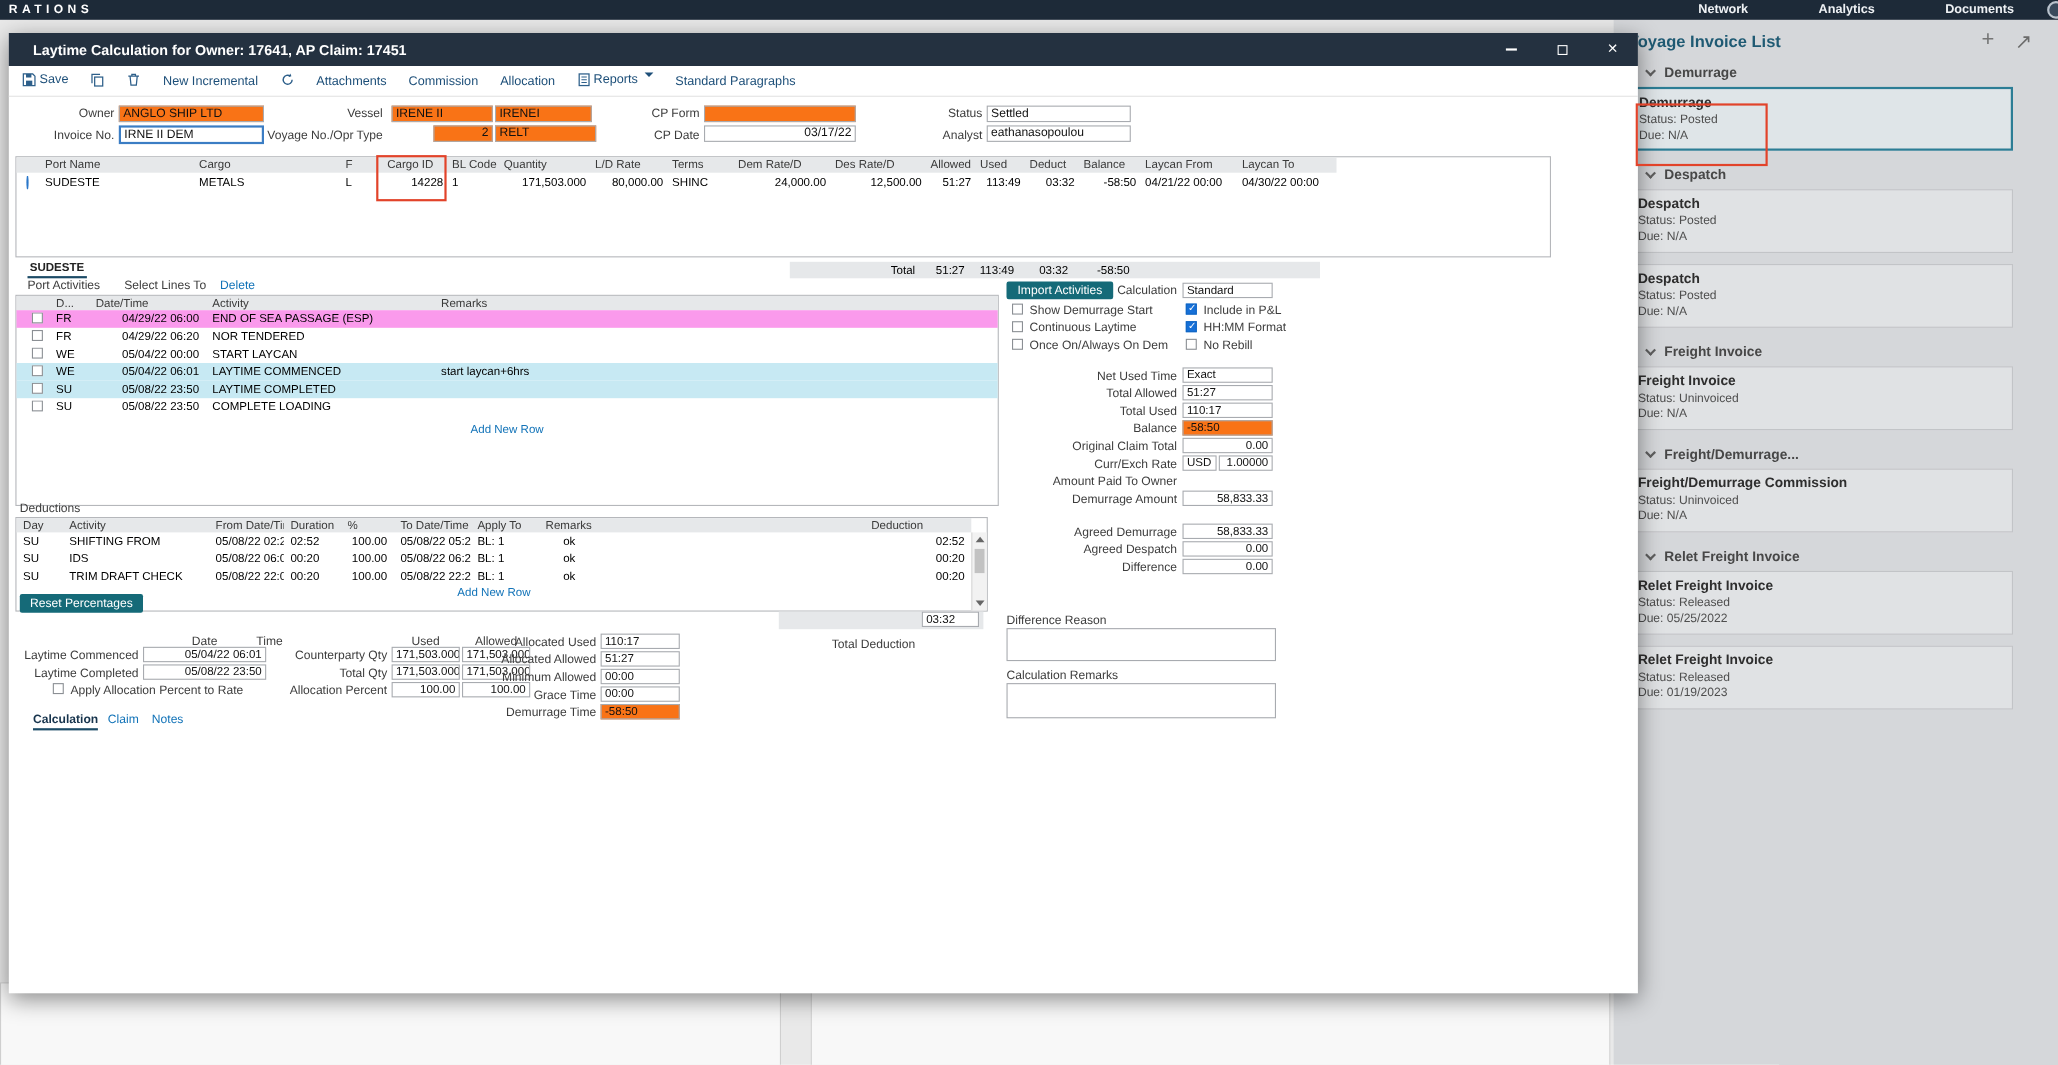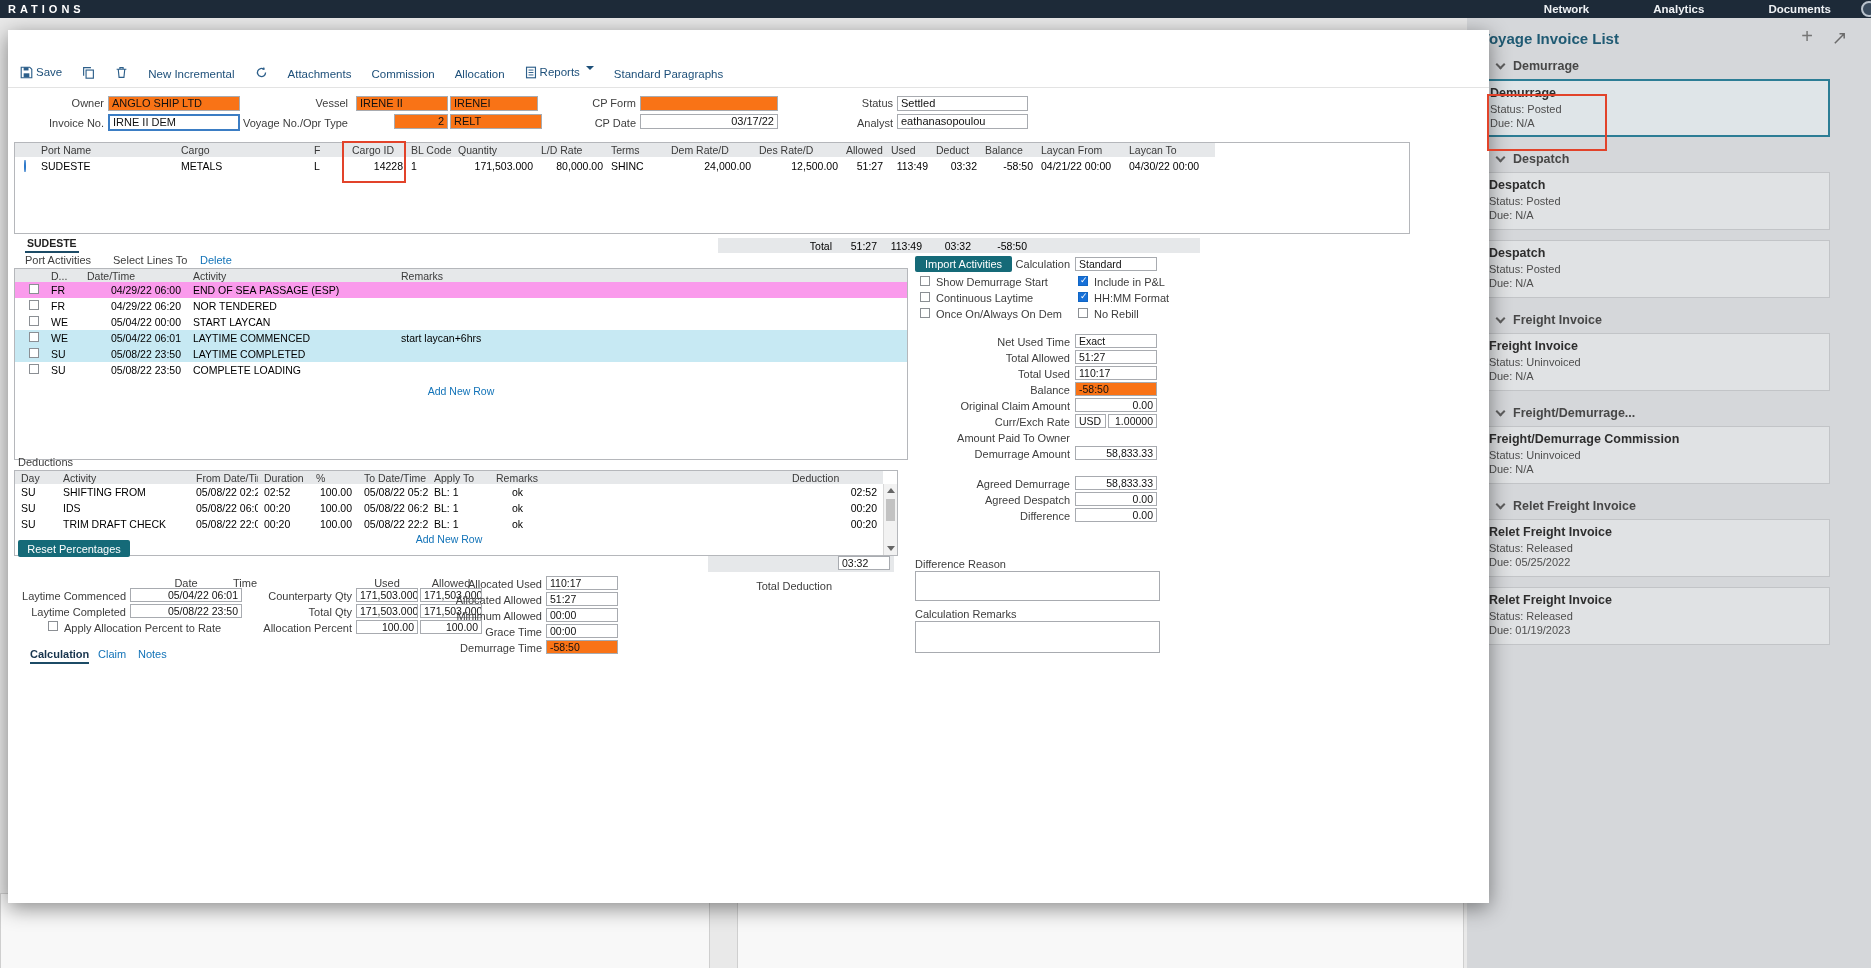--- a/index.html
+++ b/index.html
@@ -184,20 +184,34 @@
     <div class="sb-card-title">Relet Freight Invoice</div>
     <div class="sb-card-line">Status: Released</div>
     <div class="sb-card-line">Due: 01/19/2023</div>
   </div>
 </aside>
 
 <div class="redbox" style="left:1487px;top:94px;width:120px;height:57px"></div>
 
 <div class="modal">
 
+  <div class="titlebar">
+    <span class="title">Laytime Calculation for Owner: 17641, AP Claim: 17451</span>
+    <div class="win-controls">
+      <span class="win-btn">
+          <span class="glyph-min"></span>
+        </span>
+      <span class="win-btn">
+          <span class="glyph-max"></span>
+        </span>
+      <span class="win-btn">
+          <span class="glyph-close">×</span>
+        </span>
+    </div>
+  </div>
 
   <div class="toolbar">
     <span class="titem">
       <span><svg width="13" height="13" viewBox="0 0 16 16">
             <path d="M1.5 1.5h10.5l2.5 2.5v10.5h-13z" fill="none" stroke="#2d5f8a" stroke-width="1.4"></path>
             <rect x="4.5" y="9" width="7" height="5" fill="#2d5f8a"></rect>
             <rect x="4.5" y="1.5" width="6" height="4" fill="#2d5f8a"></rect>
           </svg></span>
       <span>Save</span>
     </span>
@@ -394,21 +408,21 @@
   <span class="cblabel" style="left:1086px;top:278px">No Rebill</span>
 
   <span class="lbl" style="left:892px;top:306px;width:170px">Net Used Time</span>
   <span class="fld sm" style="left:1067px;top:304px;width:82px">Exact</span>
   <span class="lbl" style="left:892px;top:322px;width:170px">Total Allowed</span>
   <span class="fld sm" style="left:1067px;top:320px;width:82px">51:27</span>
   <span class="lbl" style="left:892px;top:338px;width:170px">Total Used</span>
   <span class="fld sm" style="left:1067px;top:336px;width:82px">110:17</span>
   <span class="lbl" style="left:892px;top:354px;width:170px">Balance</span>
   <span class="fld sm ro" style="left:1067px;top:352px;width:82px">-58:50</span>
-  <span class="lbl" style="left:892px;top:370px;width:170px">Original Claim Amount</span>
+  <span class="lbl" style="left:892px;top:370px;width:170px">Original Claim Total</span>
   <span class="fld sm r" style="left:1067px;top:368px;width:82px">0.00</span>
   <span class="lbl" style="left:892px;top:386px;width:170px">Curr/Exch Rate</span>
   <span class="fld sm" style="left:1067px;top:384px;width:31px">USD</span>
   <span class="fld sm r" style="left:1100px;top:384px;width:49px">1.00000</span>
   <span class="lbl" style="left:892px;top:402px;width:170px">Amount Paid To Owner</span>
   <span class="lbl" style="left:892px;top:418px;width:170px">Demurrage Amount</span>
   <span class="fld sm r" style="left:1067px;top:416px;width:82px">58,833.33</span>
 
   <span class="lbl" style="left:892px;top:448px;width:170px">Agreed Demurrage</span>
   <span class="fld sm r" style="left:1067px;top:446px;width:82px">58,833.33</span>

